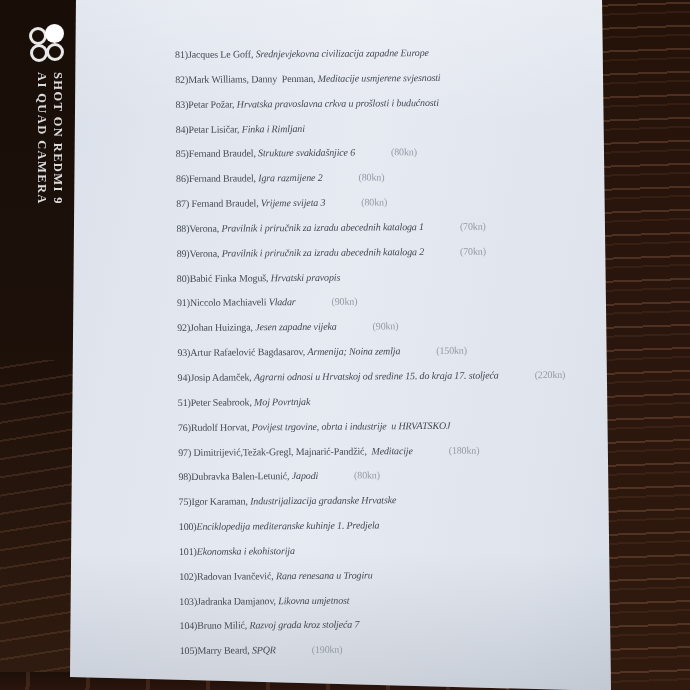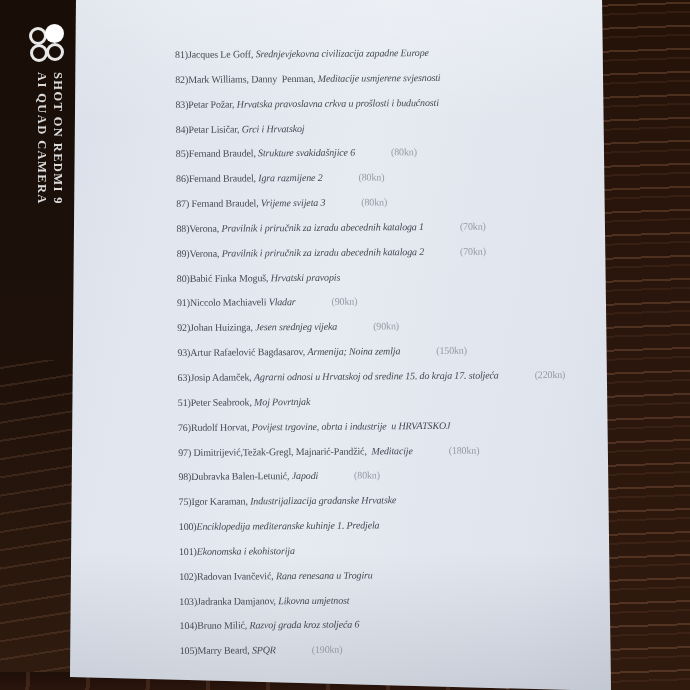--- a/index.html
+++ b/index.html
@@ -81,41 +81,41 @@
   <div class="wood-grain-right"></div>
   <div class="wood-grain-leftlow"></div>
   <div class="wood-grain-bottom"></div>
 
   <div class="paper">
     <div class="paper-shade"></div>
     <div class="booklist" id="booklist">
         <div class="row"><span class="pre">81)Jacques Le Goff, </span><span class="ttl">Srednjevjekovna civilizacija zapadne Europe</span></div>
         <div class="row"><span class="pre">82)Mark Williams, Danny  Penman, </span><span class="ttl">Meditacije usmjerene svjesnosti</span></div>
         <div class="row"><span class="pre">83)Petar Požar, </span><span class="ttl">Hrvatska pravoslavna crkva u prošlosti i budućnosti</span></div>
-        <div class="row"><span class="pre">84)Petar Lisičar, </span><span class="ttl">Grci i Hrvatskoj</span></div>
+        <div class="row"><span class="pre">84)Petar Lisičar, </span><span class="ttl">Finka i Rimljani</span></div>
         <div class="row"><span class="pre">85)Fernand Braudel, </span><span class="ttl">Strukture svakidašnjice 6</span><span class="prc">(80kn)</span></div>
         <div class="row"><span class="pre">86)Fernand Braudel, </span><span class="ttl">Igra razmijene 2</span><span class="prc">(80kn)</span></div>
         <div class="row"><span class="pre">87) Fernand Braudel, </span><span class="ttl">Vrijeme svijeta 3</span><span class="prc">(80kn)</span></div>
         <div class="row"><span class="pre">88)Verona, </span><span class="ttl">Pravilnik i priručnik za izradu abecednih kataloga 1</span><span class="prc">(70kn)</span></div>
         <div class="row"><span class="pre">89)Verona, </span><span class="ttl">Pravilnik i priručnik za izradu abecednih kataloga 2</span><span class="prc">(70kn)</span></div>
         <div class="row"><span class="pre">80)Babić Finka Moguš, </span><span class="ttl">Hrvatski pravopis</span></div>
         <div class="row"><span class="pre">91)Niccolo Machiaveli </span><span class="ttl">Vladar</span><span class="prc">(90kn)</span></div>
-        <div class="row"><span class="pre">92)Johan Huizinga, </span><span class="ttl">Jesen srednjeg vijeka</span><span class="prc">(90kn)</span></div>
+        <div class="row"><span class="pre">92)Johan Huizinga, </span><span class="ttl">Jesen zapadne vijeka</span><span class="prc">(90kn)</span></div>
         <div class="row"><span class="pre">93)Artur Rafaelović Bagdasarov, </span><span class="ttl">Armenija; Noina zemlja</span><span class="prc">(150kn)</span></div>
-        <div class="row"><span class="pre">63)Josip Adamček, </span><span class="ttl">Agrarni odnosi u Hrvatskoj od sredine 15. do kraja 17. stoljeća</span><span class="prc">(220kn)</span></div>
+        <div class="row"><span class="pre">94)Josip Adamček, </span><span class="ttl">Agrarni odnosi u Hrvatskoj od sredine 15. do kraja 17. stoljeća</span><span class="prc">(220kn)</span></div>
         <div class="row"><span class="pre">51)Peter Seabrook, </span><span class="ttl">Moj Povrtnjak</span></div>
         <div class="row"><span class="pre">76)Rudolf Horvat, </span><span class="ttl">Povijest trgovine, obrta i industrije  u HRVATSKOJ</span></div>
         <div class="row"><span class="pre">97) Dimitrijević,Težak-Gregl, Majnarić-Pandžić,  </span><span class="ttl">Meditacije</span><span class="prc">(180kn)</span></div>
         <div class="row"><span class="pre">98)Dubravka Balen-Letunić, </span><span class="ttl">Japodi</span><span class="prc">(80kn)</span></div>
         <div class="row"><span class="pre">75)Igor Karaman, </span><span class="ttl">Industrijalizacija građanske Hrvatske</span></div>
         <div class="row"><span class="pre">100)</span><span class="ttl">Enciklopedija mediteranske kuhinje 1. Predjela</span></div>
         <div class="row"><span class="pre">101)</span><span class="ttl">Ekonomska i ekohistorija</span></div>
         <div class="row"><span class="pre">102)Radovan Ivančević, </span><span class="ttl">Rana renesana u Trogiru</span></div>
         <div class="row"><span class="pre">103)Jadranka Damjanov, </span><span class="ttl">Likovna umjetnost</span></div>
-        <div class="row"><span class="pre">104)Bruno Milić, </span><span class="ttl">Razvoj grada kroz stoljeća 6</span></div>
+        <div class="row"><span class="pre">104)Bruno Milić, </span><span class="ttl">Razvoj grada kroz stoljeća 7</span></div>
         <div class="row"><span class="pre">105)Marry Beard, </span><span class="ttl">SPQR</span><span class="prc">(190kn)</span></div>
       </div>
   </div>
 
   <div class="watermark">
     <div class="wm-icon">
       <span class="c o c-tl"></span>
       <span class="c f c-tr"></span>
       <span class="c o c-bl"></span>
       <span class="c o c-br"></span>

